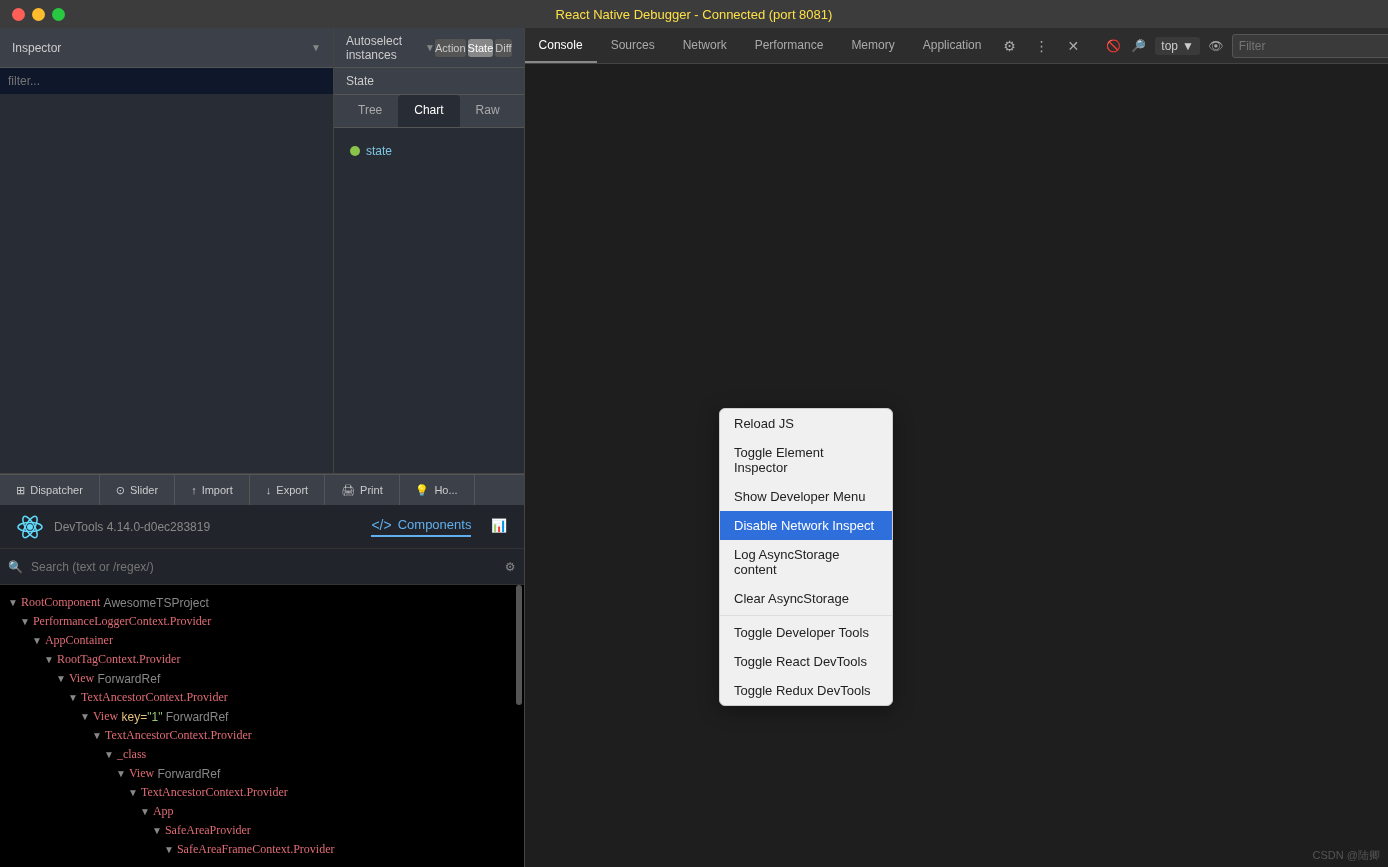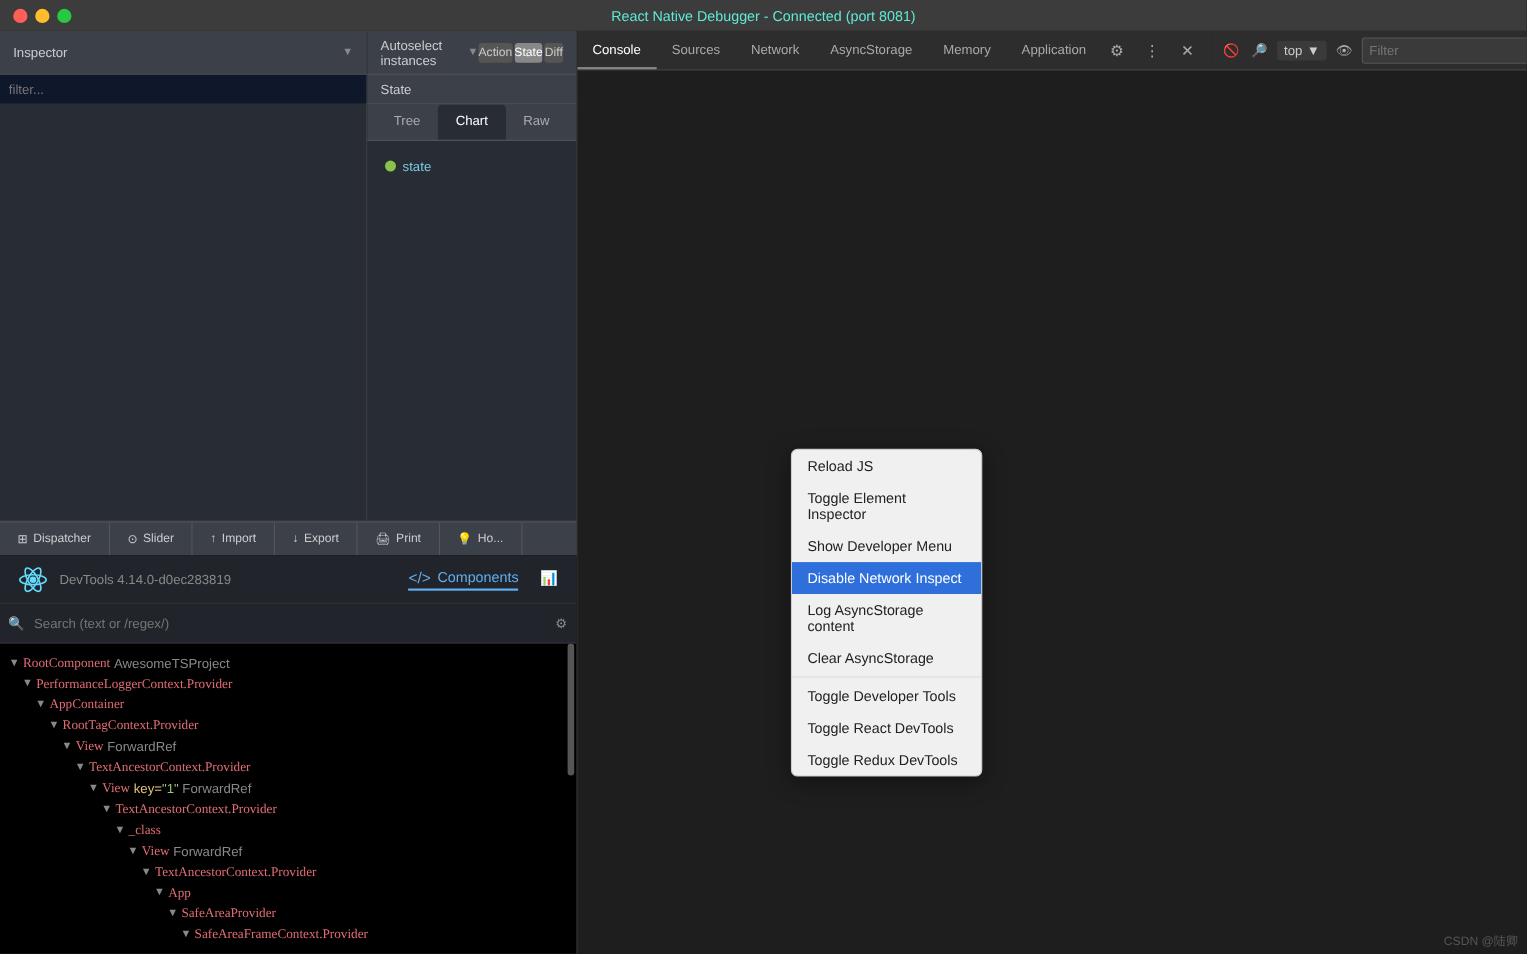--- a/index.html
+++ b/index.html
@@ -17,21 +17,21 @@
     
     .titlebar {
       height: 28px;
       background: #3c3c3c;
       display: flex;
       align-items: center;
       justify-content: center;
       position: relative;
     }
     .titlebar-title {
-      color: #5eead4;
+      color: #fde047;
       font-size: 13px;
     }
     .traffic-lights {
       position: absolute;
       left: 12px;
       display: flex;
       gap: 7px;
     }
     .tl { width: 13px; height: 13px; border-radius: 50%; }
     .tl-close { background: #ff5f57; }
@@ -630,21 +630,21 @@
     </div>
   </div>
 
   <div class="right-panel">
 
     <div class="devtools-topbar">
       <div class="devtools-nav-tabs">
         <div class="nav-tab active">Console</div>
         <div class="nav-tab">Sources</div>
         <div class="nav-tab">Network</div>
-        <div class="nav-tab">AsyncStorage</div>
+        <div class="nav-tab">Performance</div>
         <div class="nav-tab">Memory</div>
         <div class="nav-tab">Application</div>
       </div>
       <div class="devtools-actions">
         <div class="action-btn">⚙</div>
         <div class="action-btn">⋮</div>
         <div class="action-btn">✕</div>
       </div>
     </div>
 

